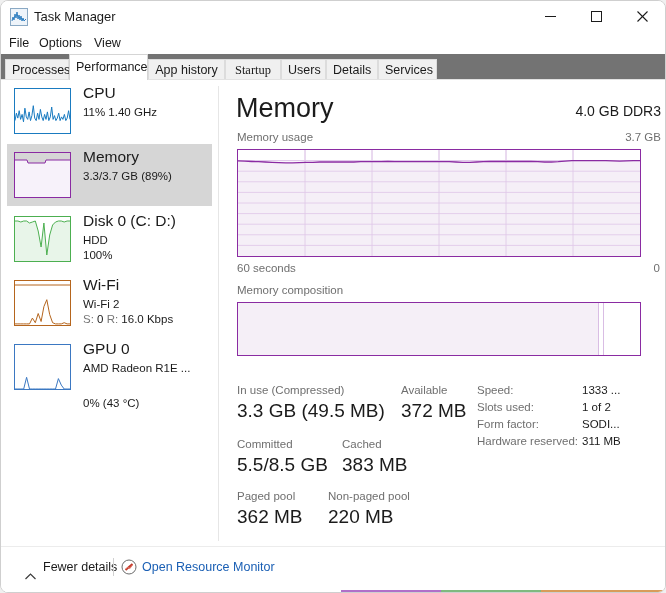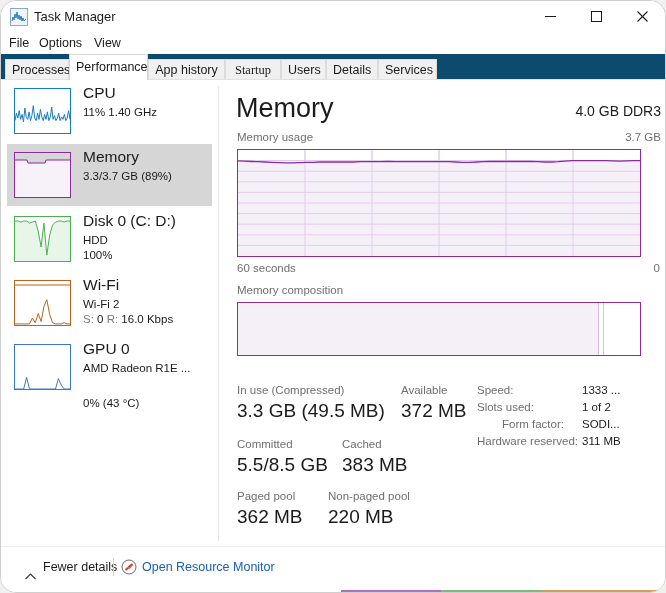--- a/index.html
+++ b/index.html
@@ -7,21 +7,21 @@
     width:666px;height:593px;
     background:#f0f0f0;
     font-family:"Liberation Sans", sans-serif;
     -webkit-font-smoothing:antialiased;
     overflow:hidden;
   }
   .window{
     position:absolute;left:0;top:0;width:666px;height:593px;
     background:#ffffff;
     border:1px solid #cfcfcf;
-    border-radius:16px;
+    border-radius:8px;
     box-sizing:border-box;
     overflow:hidden;
   }
 
   
   .titlebar{
     position:absolute;left:0;top:0;width:664px;height:32px;
     background:#ffffff;
   }
   .app-icon{
@@ -51,21 +51,21 @@
     background:#ffffff;
   }
   .menu-item{
     position:absolute;top:0;height:20px;line-height:20px;
     font-size:12.5px;color:#1b1b1b;white-space:nowrap;
   }
 
   
   .tabstrip{
     position:absolute;left:0;top:53px;width:664px;height:26px;
-    background:#0c4a6e;
+    background:#737373;
   }
   .tabstrip::after{
     content:"";position:absolute;left:0;bottom:0;width:664px;height:1px;
     background:#e2e2e2;
   }
   .tab{
     position:absolute;bottom:0;height:21px;line-height:21px;
     background:#f0f0f0;
     border:1px solid #dcdcdc;
     border-bottom:none;
@@ -370,21 +370,21 @@
         <div class="stat-label" style="left: 10px; top: 403px;">Paged pool</div>
         <div class="stat-value" style="left: 10px; top: 419px;">362 MB</div>
         <div class="stat-label" style="left: 101px; top: 403px;">Non-paged pool</div>
         <div class="stat-value" style="left: 101px; top: 419px;">220 MB</div>
       </div>
     <div id="info">
         <div class="info-label" style="left: 250px; top: 297px;">Speed:</div>
         <div class="info-value" style="left: 355px; top: 297px;">1333 ...</div>
         <div class="info-label" style="left: 250px; top: 314px;">Slots used:</div>
         <div class="info-value" style="left: 355px; top: 314px;">1 of 2</div>
-        <div class="info-label" style="left: 250px; top: 331px; margin-left: 25px;">Form factor:</div>
+        <div class="info-label" style="left: 250px; top: 331px;">Form factor:</div>
         <div class="info-value" style="left: 355px; top: 331px;">SODI...</div>
         <div class="info-label" style="left: 250px; top: 348px;">Hardware reserved:</div>
         <div class="info-value" style="left: 355px; top: 348px;">311 MB</div>
       </div>
   </div>
 
   <div class="statusbar">
     <div class="chev">
       <svg width="11" height="7" viewBox="0 0 11 7">
           <polyline points="0.5,6 5.5,1 10.5,6" fill="none" stroke="#3c3c3c" stroke-width="1.2"></polyline>

